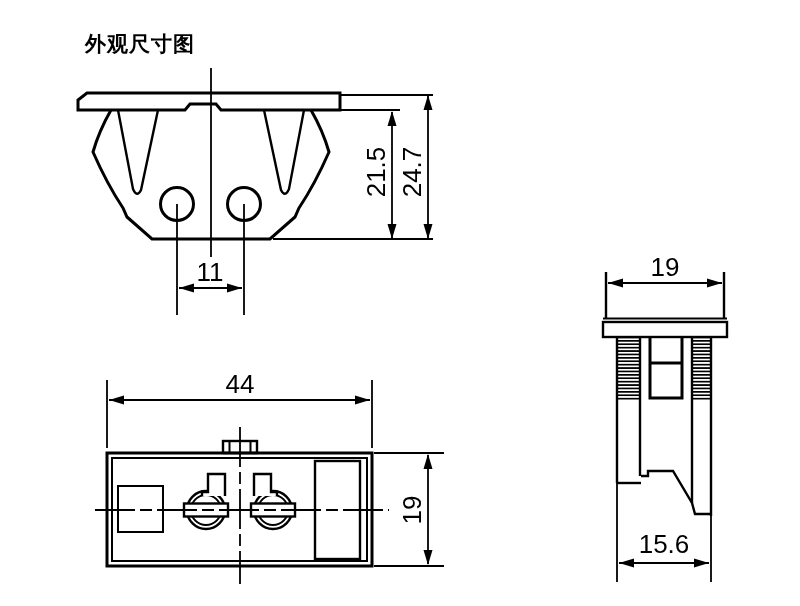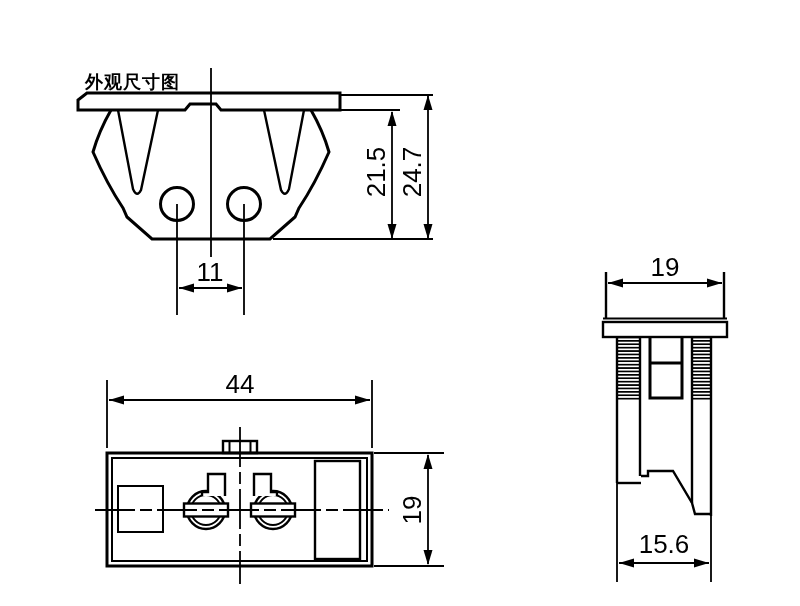--- a/index.html
+++ b/index.html
@@ -14,26 +14,25 @@
   .stage {
     position: relative;
     width: 800px;
     height: 606px;
     background: #ffffff;
   }
   .drawing-title {
     position: absolute;
     left: 85px;
     top: 30px;
-    font-size: 18px;
+    font-size: 21px;
     font-weight: bold;
     color: #000000;
     letter-spacing: 1px;
     font-family: "DejaVu Sans", "Liberation Sans", sans-serif;
-    margin-top: 40px;
   }
   svg { position: absolute; left: 0; top: 0; }
   .obj  { stroke: #000; fill: none; stroke-width: 3;   stroke-linejoin: miter; }
   .obj2 { stroke: #000; fill: none; stroke-width: 2.4; stroke-linejoin: miter; }
   .thin { stroke: #000; fill: none; stroke-width: 2;   }
   .dim  { stroke: #000; fill: none; stroke-width: 1.8; }
   .cl   { stroke: #000; fill: none; stroke-width: 1.8; }
   .cl-dash { stroke-dasharray: 40 5 12 5; }
   .arrow { fill: #000; stroke: none; }
   .dimtext {

